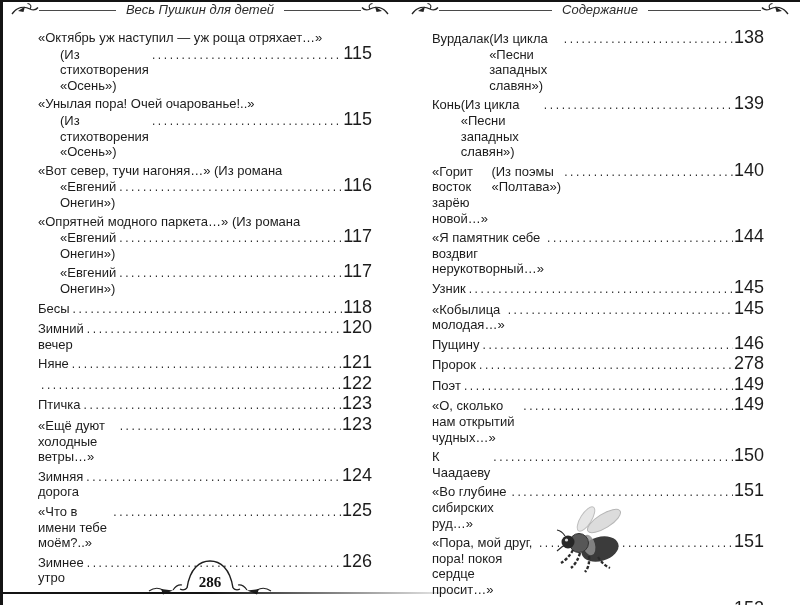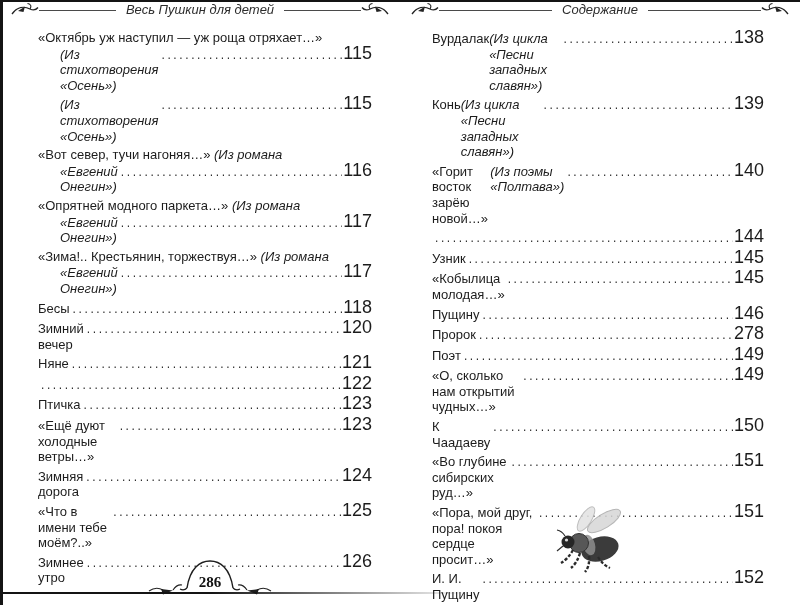--- a/index.html
+++ b/index.html
@@ -26,21 +26,21 @@
 
   .toc{margin-top:13px}
   .page.left  .toc{margin-left:38px;margin-right:28px}
   .page.right .toc{margin-left:32px;margin-right:36px}
 
   .entry{margin-bottom:3px}
   .entry .l{display:flex;align-items:baseline;line-height:15.6px;font-size:13px}
   .entry .l.nofill{display:block;white-space:nowrap;overflow:hidden}
   .entry .l2{padding-left:22px}
   .t{white-space:pre-wrap}
-  .it{font-style:italic}
+  .it{}
   .dots{flex:1 1 auto;overflow:hidden;white-space:nowrap;letter-spacing:2.6px;
     color:#2a2a2a;margin:0 1px 0 3px;font-size:12px}
   .pg{flex:0 0 auto;min-width:28px;text-align:right;font-size:18px}
 
   .footer{position:absolute;left:10px;bottom:9px;width:400px;display:flex;justify-content:center}
   .footer svg{display:block}
   .footer text{font-family:"Liberation Serif","DejaVu Serif",serif;font-weight:bold}
 
   .bee{position:absolute;left:142px;top:505px;width:100px;height:80px}
   .bee svg{display:block}
@@ -74,20 +74,21 @@
   <div class="toc" id="left-toc">
       <div class="entry two">
         <div class="l nofill"><span class="t">«Октябрь уж наступил — уж роща отряхает…»</span></div>
         <div class="l l2">
           <span class="t it">(Из стихотворения «Осень»)</span>
           <span class="dots">..........................................................................................</span>
           <span class="pg">115</span>
         </div>
       </div>
       <div class="entry two">
+        <div class="l nofill"><span class="t">«Унылая пора! Очей очарованье!..»</span></div>
         <div class="l l2">
           <span class="t it">(Из стихотворения «Осень»)</span>
           <span class="dots">..........................................................................................</span>
           <span class="pg">115</span>
         </div>
       </div>
       <div class="entry two">
         <div class="l nofill"><span class="t">«Вот север, тучи нагоняя…» </span><span class="t it">(Из романа</span></div>
         <div class="l l2">
           <span class="t it">«Евгений Онегин»)</span>
@@ -97,21 +98,20 @@
       </div>
       <div class="entry two">
         <div class="l nofill"><span class="t">«Опрятней модного паркета…» </span><span class="t it">(Из романа</span></div>
         <div class="l l2">
           <span class="t it">«Евгений Онегин»)</span>
           <span class="dots">..........................................................................................</span>
           <span class="pg">117</span>
         </div>
       </div>
       <div class="entry two">
-        <div class="l nofill"><span class="t">«Зима!.. Крестьянин, торжествуя…» </span><span class="t it">(Из романа</span></div>
         <div class="l l2">
           <span class="t it">«Евгений Онегин»)</span>
           <span class="dots">..........................................................................................</span>
           <span class="pg">117</span>
         </div>
       </div>
       <div class="entry">
         <div class="l">
           <span class="t">Бесы</span>
           <span class="dots">..........................................................................................</span>
@@ -230,20 +230,21 @@
       <div class="entry">
         <div class="l">
           <span class="t">«Горит восток зарёю новой…» </span>
           <span class="t it">(Из поэмы «Полтава»)</span>
           <span class="dots">..........................................................................................</span>
           <span class="pg">140</span>
         </div>
       </div>
       <div class="entry">
         <div class="l">
+          <span class="t">«Я памятник себе воздвиг нерукотворный…»</span>
           <span class="dots">..........................................................................................</span>
           <span class="pg">144</span>
         </div>
       </div>
       <div class="entry">
         <div class="l">
           <span class="t">Узник</span>
           <span class="dots">..........................................................................................</span>
           <span class="pg">145</span>
         </div>

